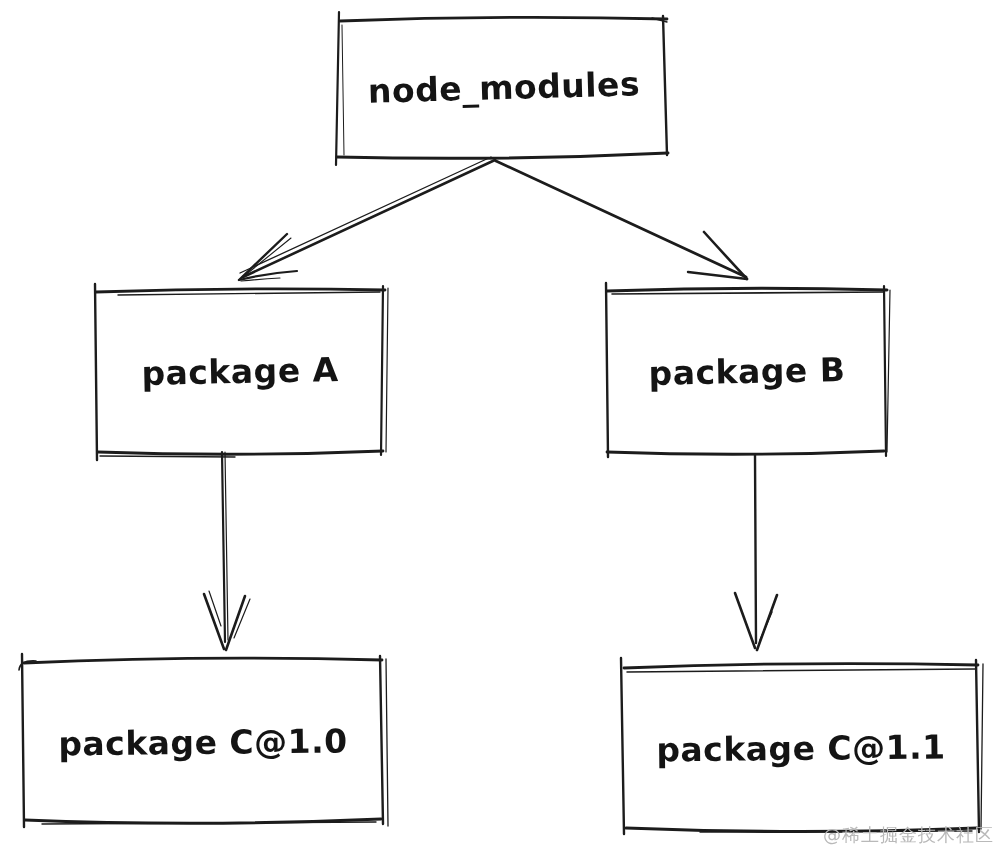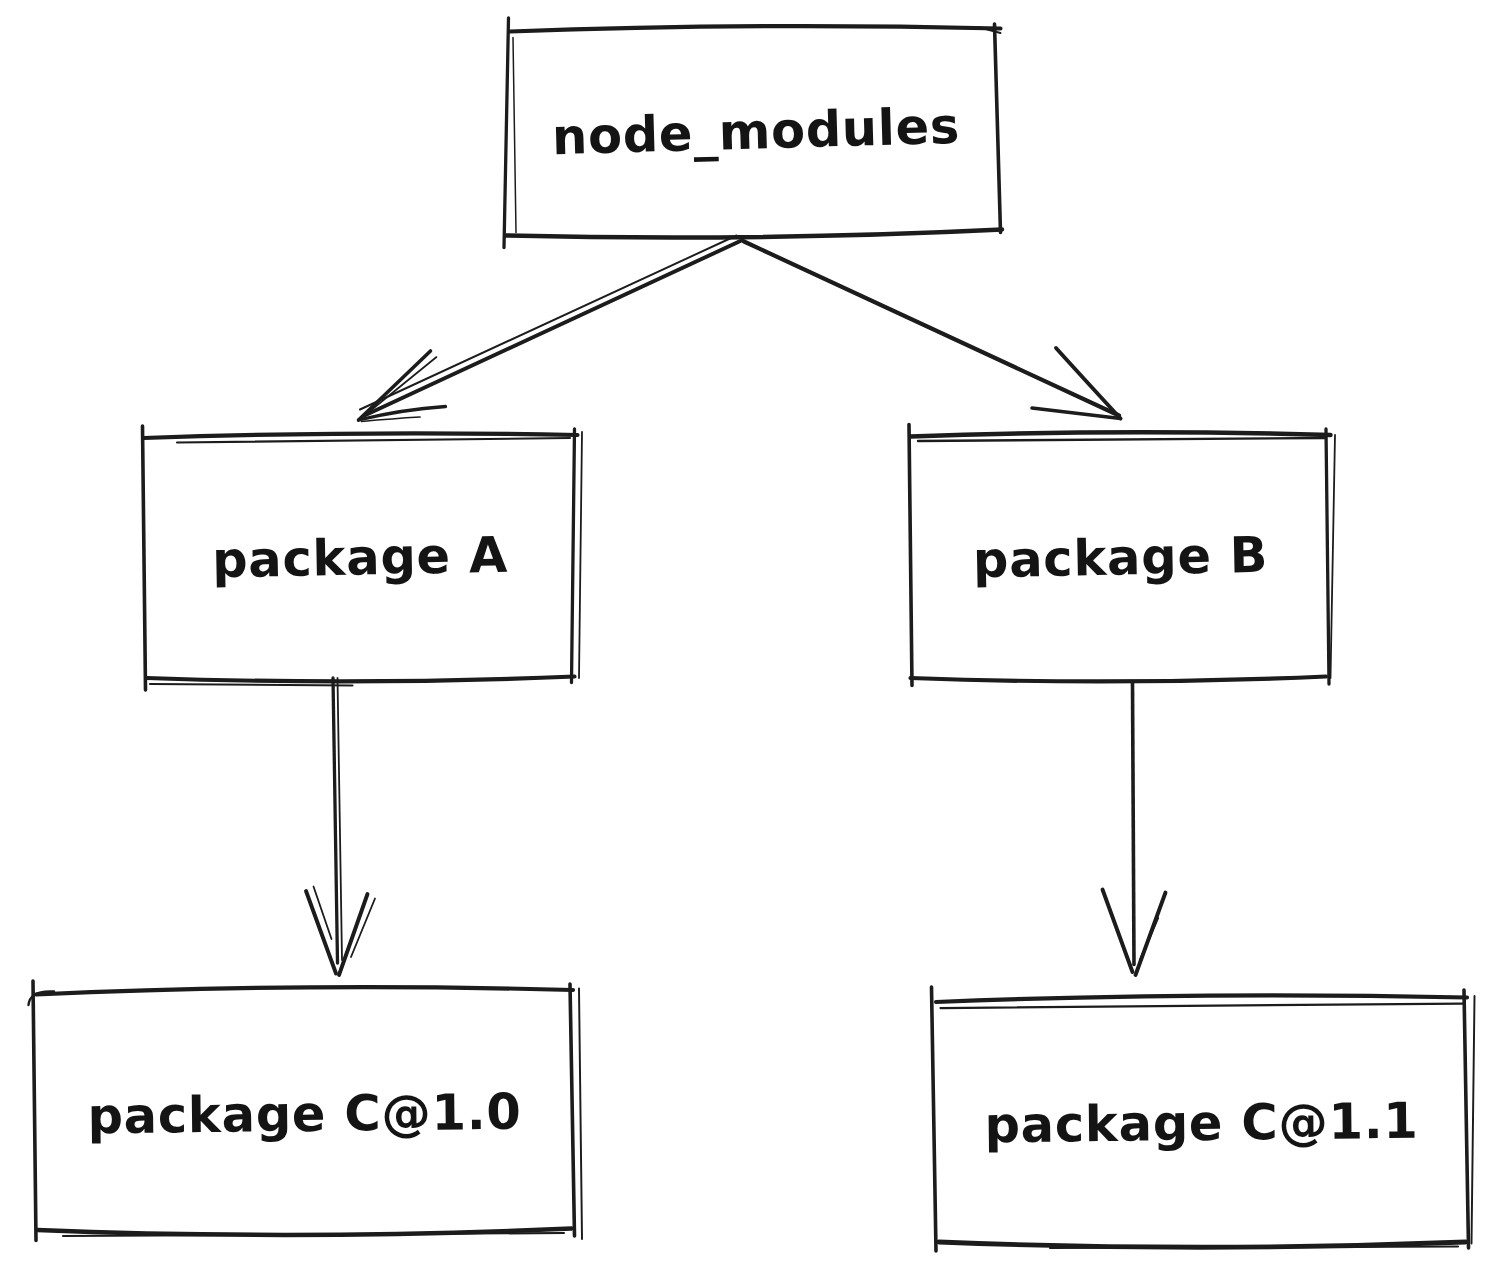--- a/index.html
+++ b/index.html
@@ -136,13 +136,14 @@
   <div class="node-label tilt-a" style="left:340px; top:16px; width:328px; height:142px;">node_modules</div>
 
   <div class="node-label tilt-b" style="left:95px; top:288px; width:290px; height:167px;">package A</div>
 
   <div class="node-label tilt-b" style="left:606px; top:288px; width:282px; height:167px;">package B</div>
 
   <div class="node-label tilt-c" style="left:22px; top:660px; width:362px; height:164px;">package C@1.0</div>
 
   <div class="node-label tilt-c" style="left:622px; top:665px; width:358px; height:166px;">package C@1.1</div>
 
+  <div class="watermark">@稀土掘金技术社区</div>
 </div>
 
 </body></html>

